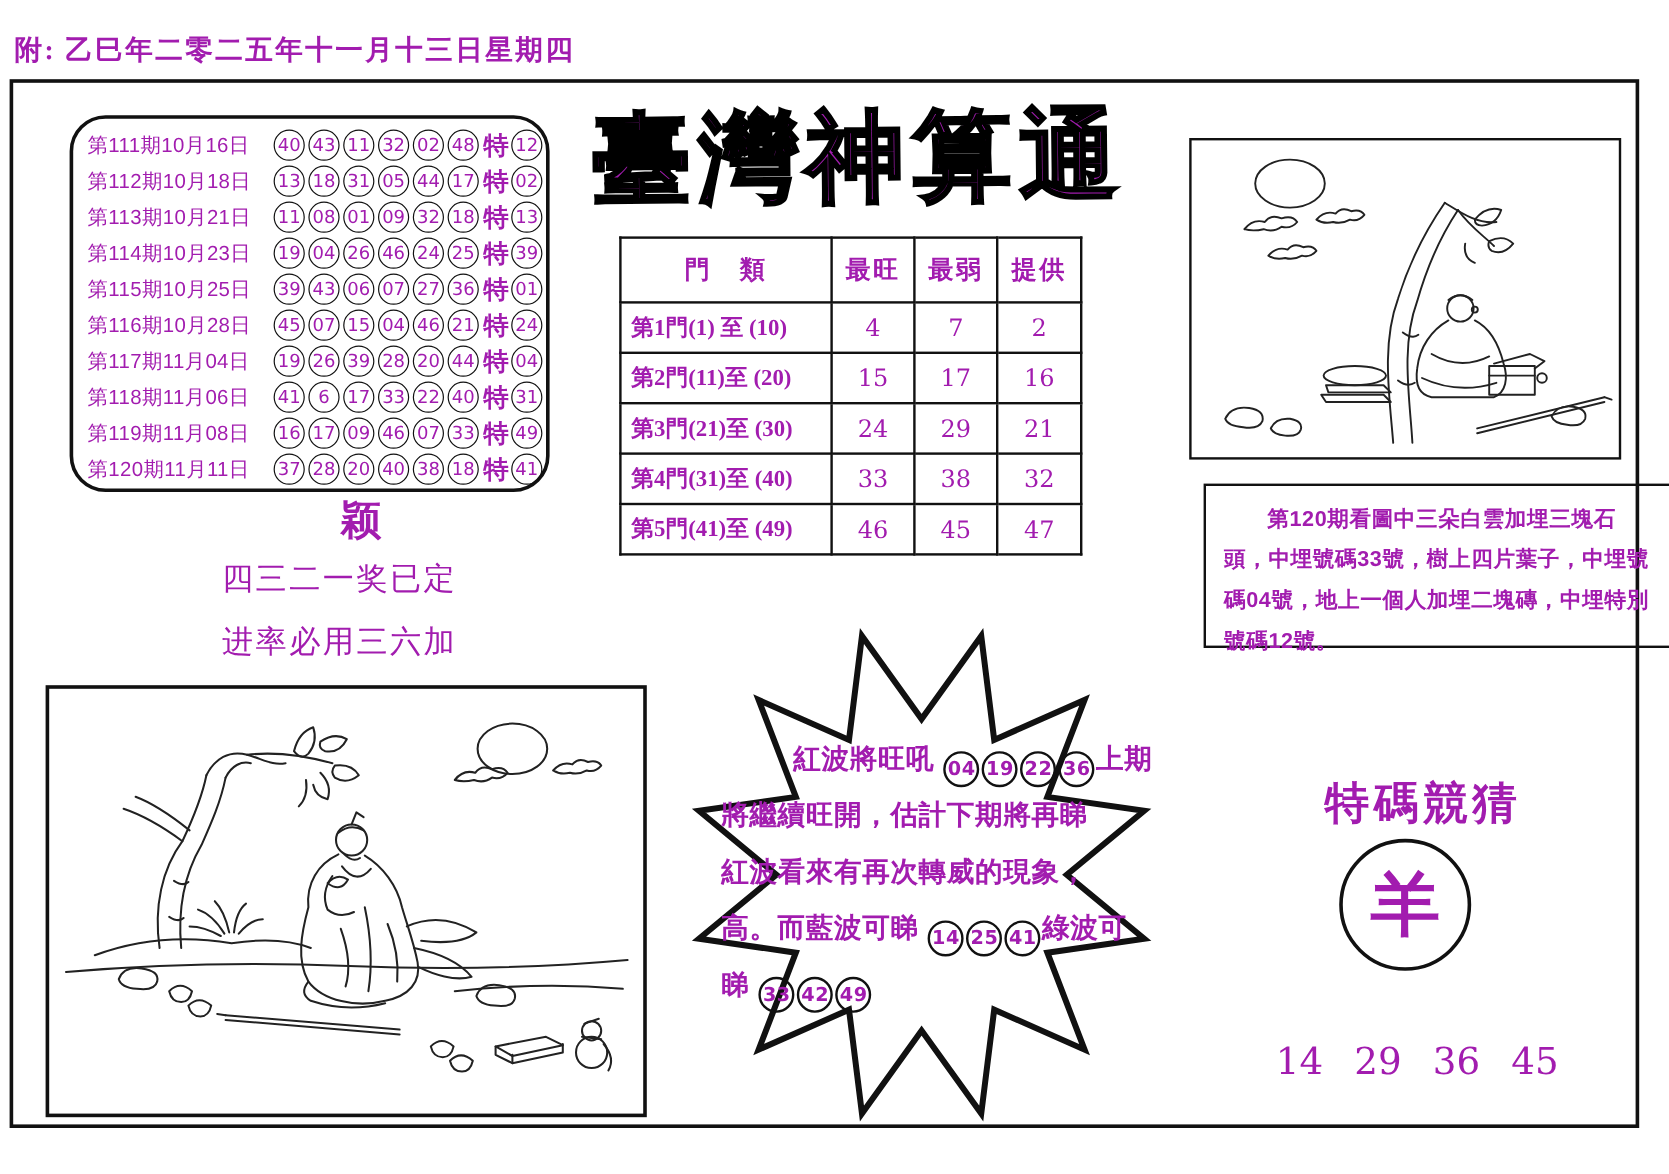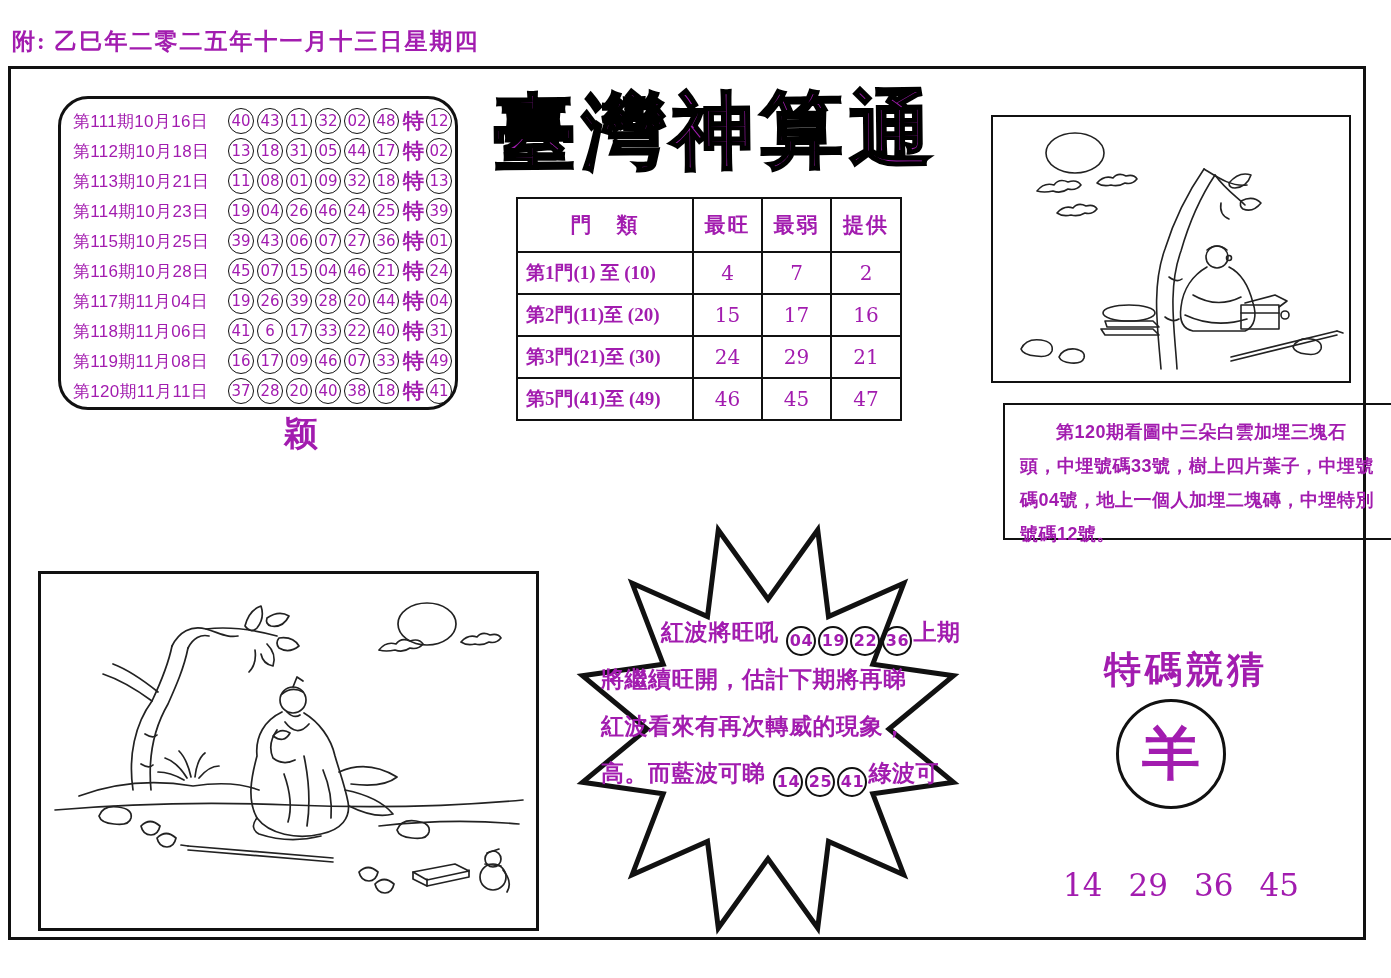--- a/index.html
+++ b/index.html
@@ -250,32 +250,48 @@
             <td>16</td>
           </tr>
 
           <tr>
             <td class="cat">第3門(21)至 (30)</td>
             <td>24</td>
             <td>29</td>
             <td>21</td>
           </tr>
 
+          <tr>
+            <td class="cat">第4門(31)至 (40)</td>
+            <td>33</td>
+            <td>38</td>
+            <td>32</td>
+          </tr>
 
           <tr>
             <td class="cat">第5門(41)至 (49)</td>
             <td>46</td>
             <td>45</td>
             <td>47</td>
           </tr>
         </tbody>
     </table>
 
     <div class="verse">
       <div class="verse-title">颖</div>
+      <div>
+
+          <div class="verse-line">四三二一奖已定</div>
+
+          <div class="verse-line">进率必用三六加</div>
+
+          <div class="verse-line">一九数准任你猜</div>
+
+          <div class="verse-line">二七四八中头奖</div>
+        </div>
     </div>
 
     <div class="illus illus-top">
       <svg width="355" height="263" viewBox="0 0 355 263">
         <g stroke="#222" stroke-width="1.6" fill="none" stroke-linecap="round" stroke-linejoin="round">
           <ellipse cx="82" cy="36" rx="29" ry="20"></ellipse>
           <path d="M44,74 q7,-9 17,-6 q5,-7 14,-3 q9,-3 13,3 q-5,6 -13,4 q-7,5 -15,2 q-9,2 -16,0"></path>
           <path d="M104,66 q7,-8 16,-5 q5,-6 13,-2 q8,-2 11,3 q-5,6 -12,4 q-7,4 -14,2 q-8,2 -14,-2"></path>
           <path d="M64,96 q7,-8 16,-5 q5,-6 13,-2 q8,-2 11,3 q-5,6 -12,4 q-7,4 -14,2 q-8,2 -14,-2"></path>
           <path d="M168,252 C165,214 158,170 172,132 C181,103 193,78 211,52"></path>
@@ -379,20 +395,21 @@
 
     <div class="starburst">
       <svg width="395" height="424" viewBox="0 0 395 424">
         <polygon id="star-poly" fill="#ffffff" stroke="#111" stroke-width="5" stroke-linejoin="miter" points="197.0,82.2 246.7,13.0 257.5,99.6 332.8,66.3 301.8,147.1 382.5,158.7 318.0,212.0 382.5,265.3 301.8,276.9 332.8,357.7 257.5,324.4 246.7,411.0 197.0,341.8 147.3,411.0 136.5,324.4 61.2,357.7 92.2,276.9 11.5,265.3 76.0,212.0 11.5,158.7 92.2,147.1 61.2,66.3 136.5,99.6 147.3,13.0"></polygon>
       </svg>
       <div class="sb-text-block">
           <div class="sb-line"><span class="sb-indent"></span><span class="sb-text">紅波將旺吼 </span><span class="sb-num">04</span><span class="sb-num">19</span><span class="sb-num">22</span><span class="sb-num">36</span><span class="sb-text">上期</span></div>
           <div class="sb-line"><span class="sb-text">將繼續旺開，估計下期將再睇</span></div>
           <div class="sb-line"><span class="sb-text">紅波看來有再次轉威的現象，</span></div>
           <div class="sb-line"><span class="sb-text">高。而藍波可睇 </span><span class="sb-num">14</span><span class="sb-num">25</span><span class="sb-num">41</span><span class="sb-text">綠波可</span></div>
+          <div class="sb-line"><span class="sb-text">睇 </span><span class="sb-num">33</span><span class="sb-num">42</span><span class="sb-num">49</span></div>
         </div>
     </div>
 
     <div class="guess-title">特碼競猜</div>
     <div class="zodiac-circle">
       <span>羊</span>
     </div>
     <div class="guess-numbers">
 
         <span>14</span>

